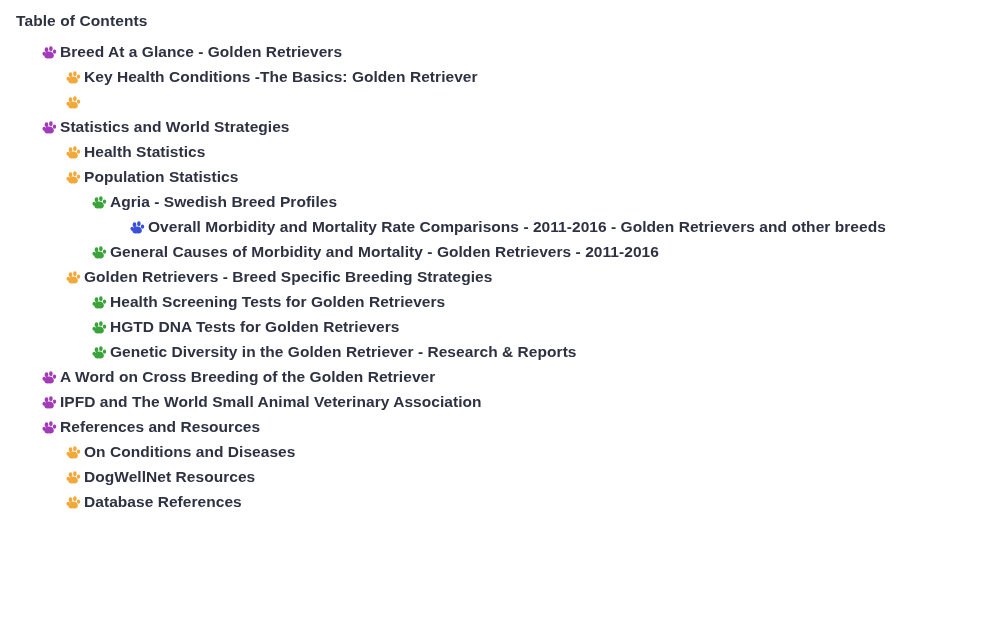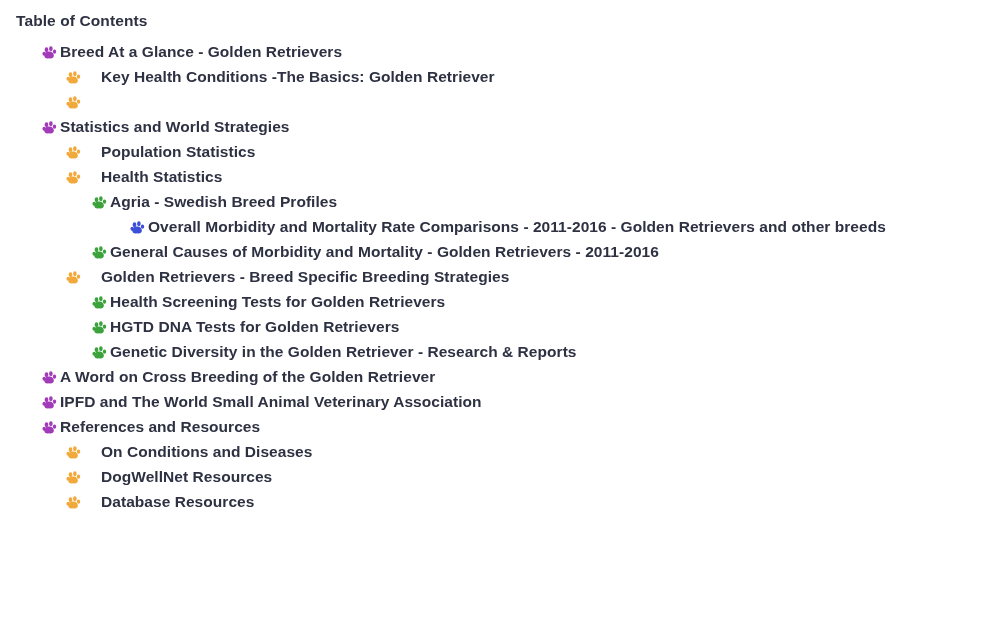--- a/index.html
+++ b/index.html
@@ -58,21 +58,21 @@
   .toc-link {
     font-size: 15.5px;
     font-weight: bold;
     color: #2d3142;
     text-decoration: none;
     cursor: pointer;
     letter-spacing: 0.05px;
   }
   
   .lvl-1 { padding-left: 42px; }
-  .lvl-2 { padding-left: 66px; gap: 17px; }
+  .lvl-2 { padding-left: 66px; }
   .lvl-3 { padding-left: 92px; }
   .lvl-4 { padding-left: 118px; margin-left: 12px; }
 </style>
 </head>
 <body>
 
 <div class="page">
   <div class="toc-title">Table of Contents</div>
   <ul class="toc-list">
       <li class="toc-item lvl-1">
@@ -125,33 +125,33 @@
       <li class="toc-item lvl-2">
         <span class="bullet">
           <svg viewBox="0 0 24 24" xmlns="http://www.w3.org/2000/svg">
             <ellipse cx="7.2" cy="7.6" rx="3.0" ry="3.9" fill="#f2a93b"></ellipse>
             <ellipse cx="14.2" cy="5.9" rx="2.9" ry="3.9" fill="#f2a93b"></ellipse>
             <ellipse cx="20.0" cy="10.6" rx="2.7" ry="3.3" fill="#f2a93b"></ellipse>
             <ellipse cx="3.4" cy="14.0" rx="2.7" ry="3.3" fill="#f2a93b"></ellipse>
             <path d="M12.4 10.2c3.4 0 6.6 3.3 6.6 6.6 0 3.0-2.4 4.6-5.2 4.6-1.0 0-1.6-0.4-2.6-0.4-1.0 0-1.6 0.4-2.6 0.4-2.8 0-5.0-1.6-5.0-4.6 0-3.3 3.0-6.6 6.4-6.6z" fill="#f2a93b"></path>
           </svg>
         </span>
+        <a class="toc-link">Health Statistics</a>
+      </li>
+      <li class="toc-item lvl-2">
+        <span class="bullet">
+          <svg viewBox="0 0 24 24" xmlns="http://www.w3.org/2000/svg">
+            <ellipse cx="7.2" cy="7.6" rx="3.0" ry="3.9" fill="#f2a93b"></ellipse>
+            <ellipse cx="14.2" cy="5.9" rx="2.9" ry="3.9" fill="#f2a93b"></ellipse>
+            <ellipse cx="20.0" cy="10.6" rx="2.7" ry="3.3" fill="#f2a93b"></ellipse>
+            <ellipse cx="3.4" cy="14.0" rx="2.7" ry="3.3" fill="#f2a93b"></ellipse>
+            <path d="M12.4 10.2c3.4 0 6.6 3.3 6.6 6.6 0 3.0-2.4 4.6-5.2 4.6-1.0 0-1.6-0.4-2.6-0.4-1.0 0-1.6 0.4-2.6 0.4-2.8 0-5.0-1.6-5.0-4.6 0-3.3 3.0-6.6 6.4-6.6z" fill="#f2a93b"></path>
+          </svg>
+        </span>
         <a class="toc-link">Population Statistics</a>
-      </li>
-      <li class="toc-item lvl-2">
-        <span class="bullet">
-          <svg viewBox="0 0 24 24" xmlns="http://www.w3.org/2000/svg">
-            <ellipse cx="7.2" cy="7.6" rx="3.0" ry="3.9" fill="#f2a93b"></ellipse>
-            <ellipse cx="14.2" cy="5.9" rx="2.9" ry="3.9" fill="#f2a93b"></ellipse>
-            <ellipse cx="20.0" cy="10.6" rx="2.7" ry="3.3" fill="#f2a93b"></ellipse>
-            <ellipse cx="3.4" cy="14.0" rx="2.7" ry="3.3" fill="#f2a93b"></ellipse>
-            <path d="M12.4 10.2c3.4 0 6.6 3.3 6.6 6.6 0 3.0-2.4 4.6-5.2 4.6-1.0 0-1.6-0.4-2.6-0.4-1.0 0-1.6 0.4-2.6 0.4-2.8 0-5.0-1.6-5.0-4.6 0-3.3 3.0-6.6 6.4-6.6z" fill="#f2a93b"></path>
-          </svg>
-        </span>
-        <a class="toc-link">Health Statistics</a>
       </li>
       <li class="toc-item lvl-3">
         <span class="bullet">
           <svg viewBox="0 0 24 24" xmlns="http://www.w3.org/2000/svg">
             <ellipse cx="7.2" cy="7.6" rx="3.0" ry="3.9" fill="#3ca33c"></ellipse>
             <ellipse cx="14.2" cy="5.9" rx="2.9" ry="3.9" fill="#3ca33c"></ellipse>
             <ellipse cx="20.0" cy="10.6" rx="2.7" ry="3.3" fill="#3ca33c"></ellipse>
             <ellipse cx="3.4" cy="14.0" rx="2.7" ry="3.3" fill="#3ca33c"></ellipse>
             <path d="M12.4 10.2c3.4 0 6.6 3.3 6.6 6.6 0 3.0-2.4 4.6-5.2 4.6-1.0 0-1.6-0.4-2.6-0.4-1.0 0-1.6 0.4-2.6 0.4-2.8 0-5.0-1.6-5.0-4.6 0-3.3 3.0-6.6 6.4-6.6z" fill="#3ca33c"></path>
           </svg>
@@ -293,16 +293,16 @@
       <li class="toc-item lvl-2">
         <span class="bullet">
           <svg viewBox="0 0 24 24" xmlns="http://www.w3.org/2000/svg">
             <ellipse cx="7.2" cy="7.6" rx="3.0" ry="3.9" fill="#f2a93b"></ellipse>
             <ellipse cx="14.2" cy="5.9" rx="2.9" ry="3.9" fill="#f2a93b"></ellipse>
             <ellipse cx="20.0" cy="10.6" rx="2.7" ry="3.3" fill="#f2a93b"></ellipse>
             <ellipse cx="3.4" cy="14.0" rx="2.7" ry="3.3" fill="#f2a93b"></ellipse>
             <path d="M12.4 10.2c3.4 0 6.6 3.3 6.6 6.6 0 3.0-2.4 4.6-5.2 4.6-1.0 0-1.6-0.4-2.6-0.4-1.0 0-1.6 0.4-2.6 0.4-2.8 0-5.0-1.6-5.0-4.6 0-3.3 3.0-6.6 6.4-6.6z" fill="#f2a93b"></path>
           </svg>
         </span>
-        <a class="toc-link">Database Resources</a>
+        <a class="toc-link">Database References</a>
       </li>
     </ul>
 </div>
 
 </body></html>

